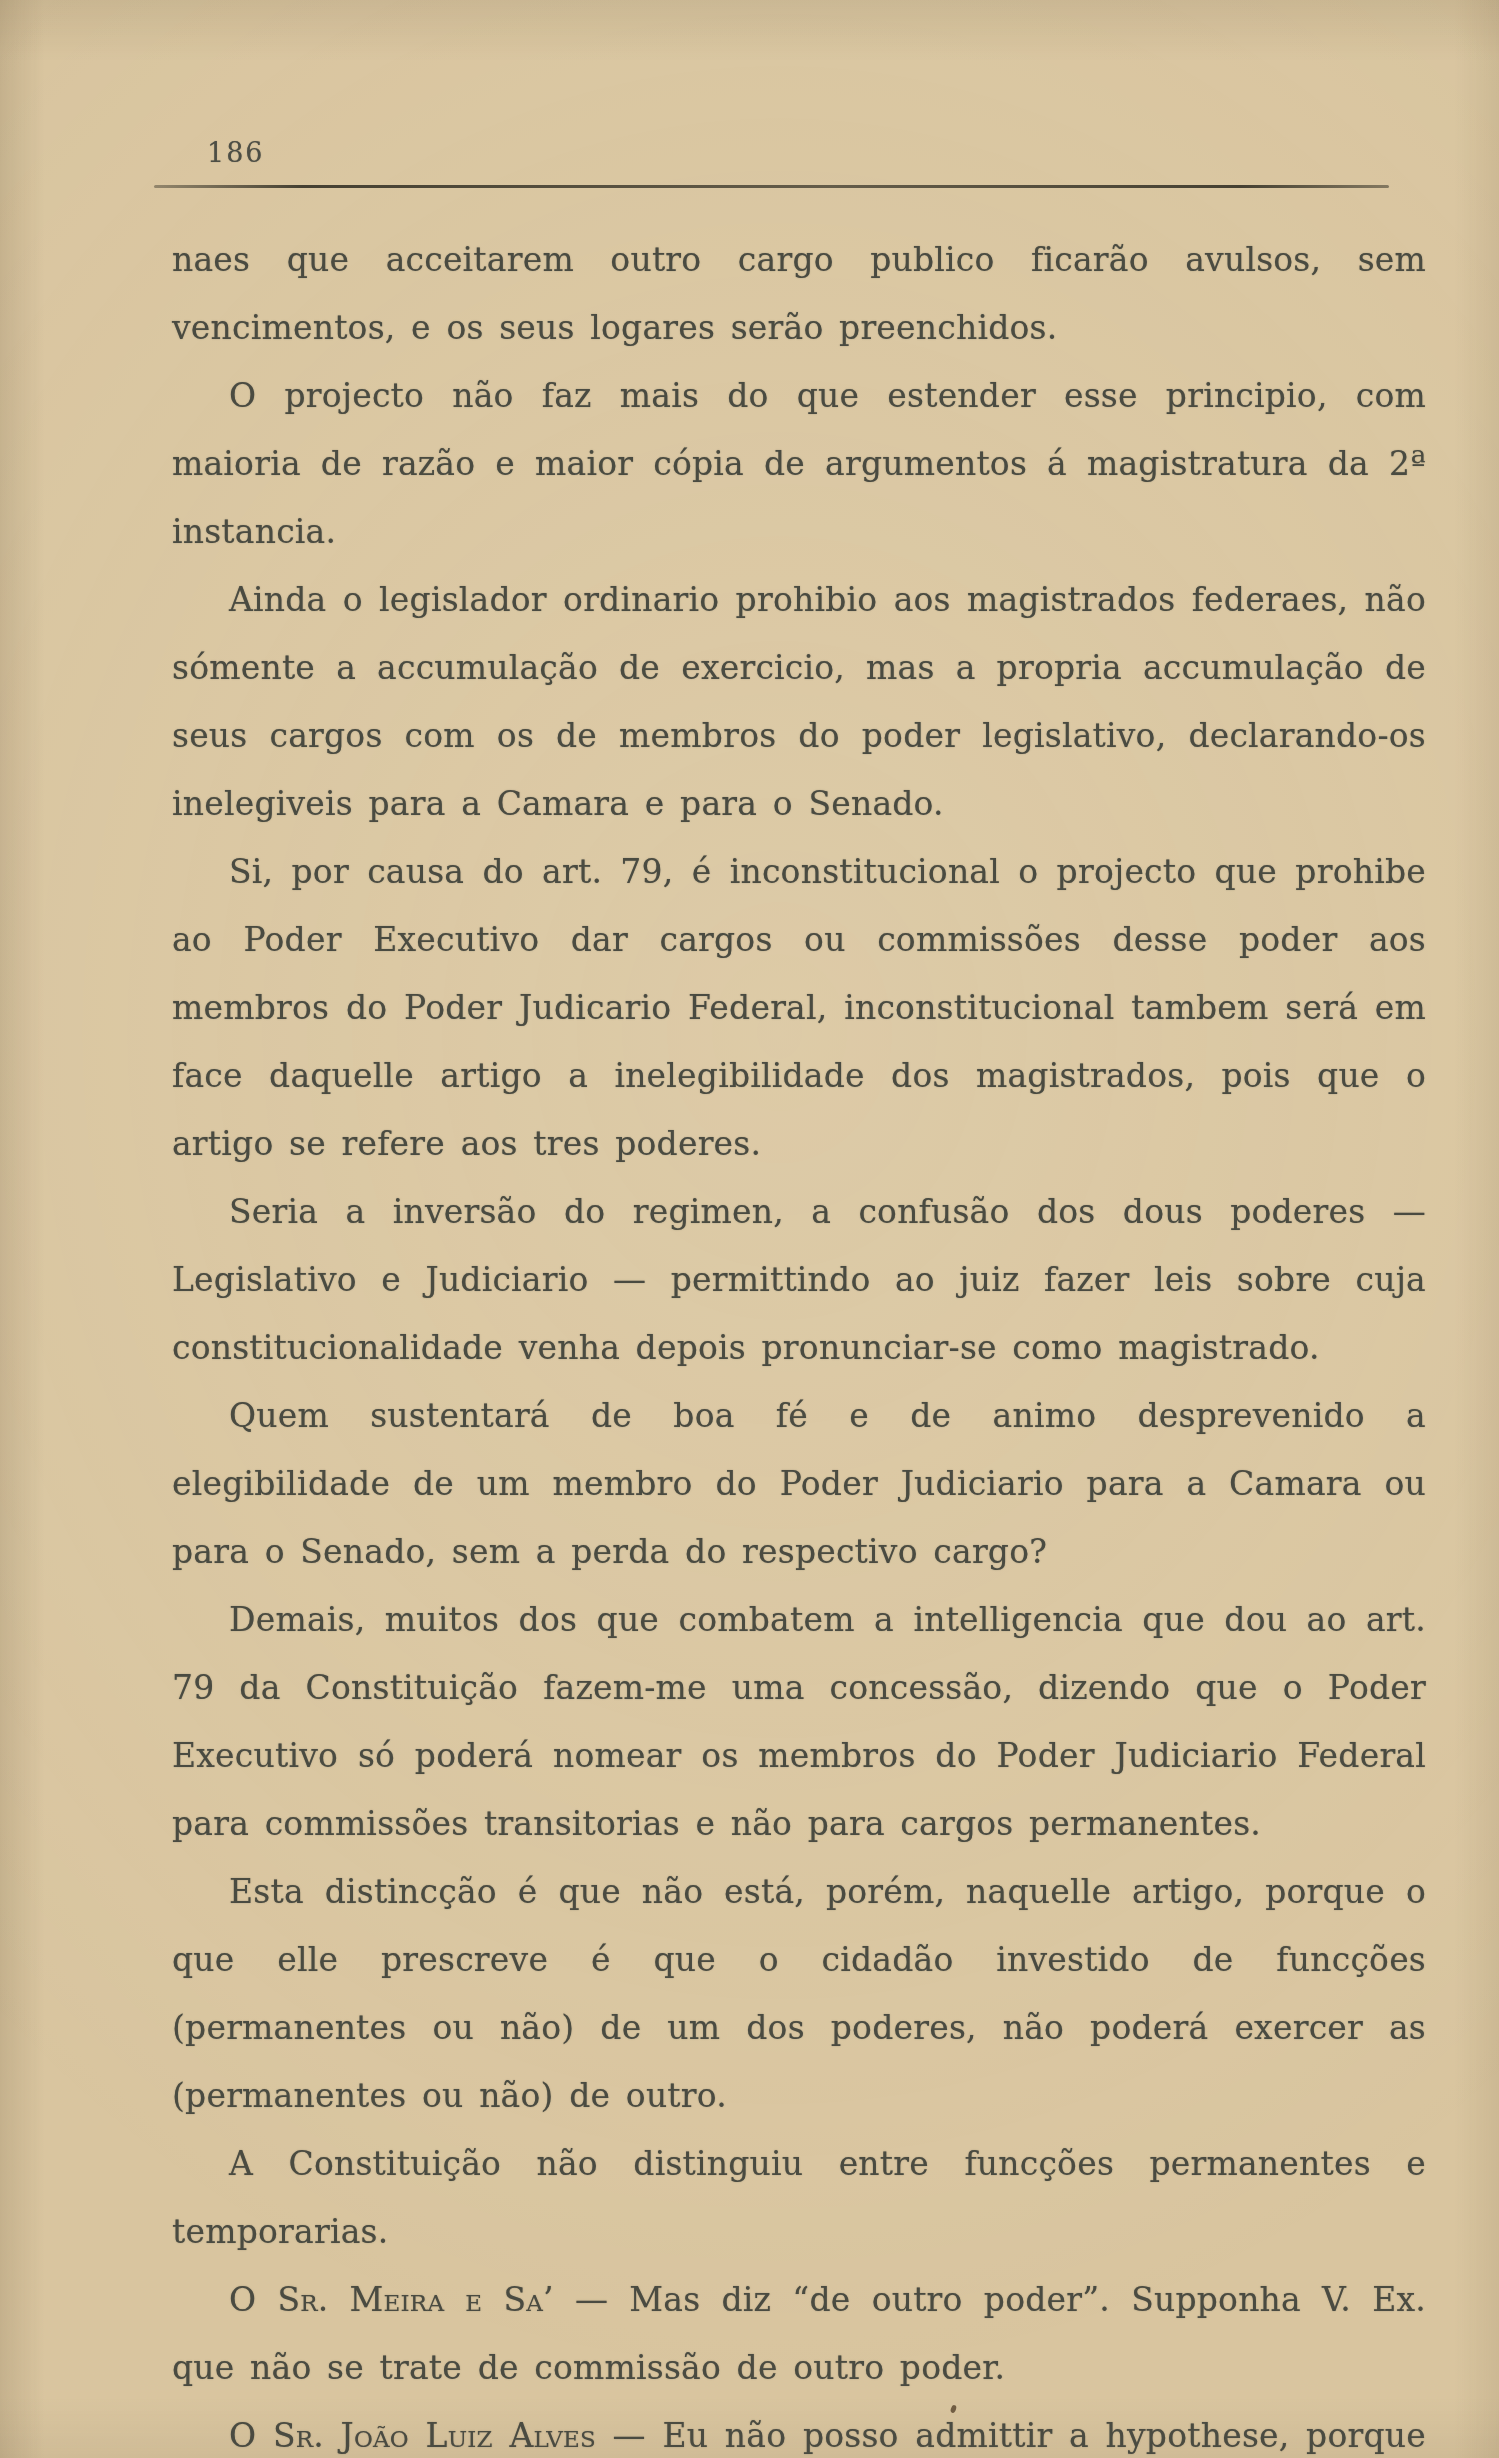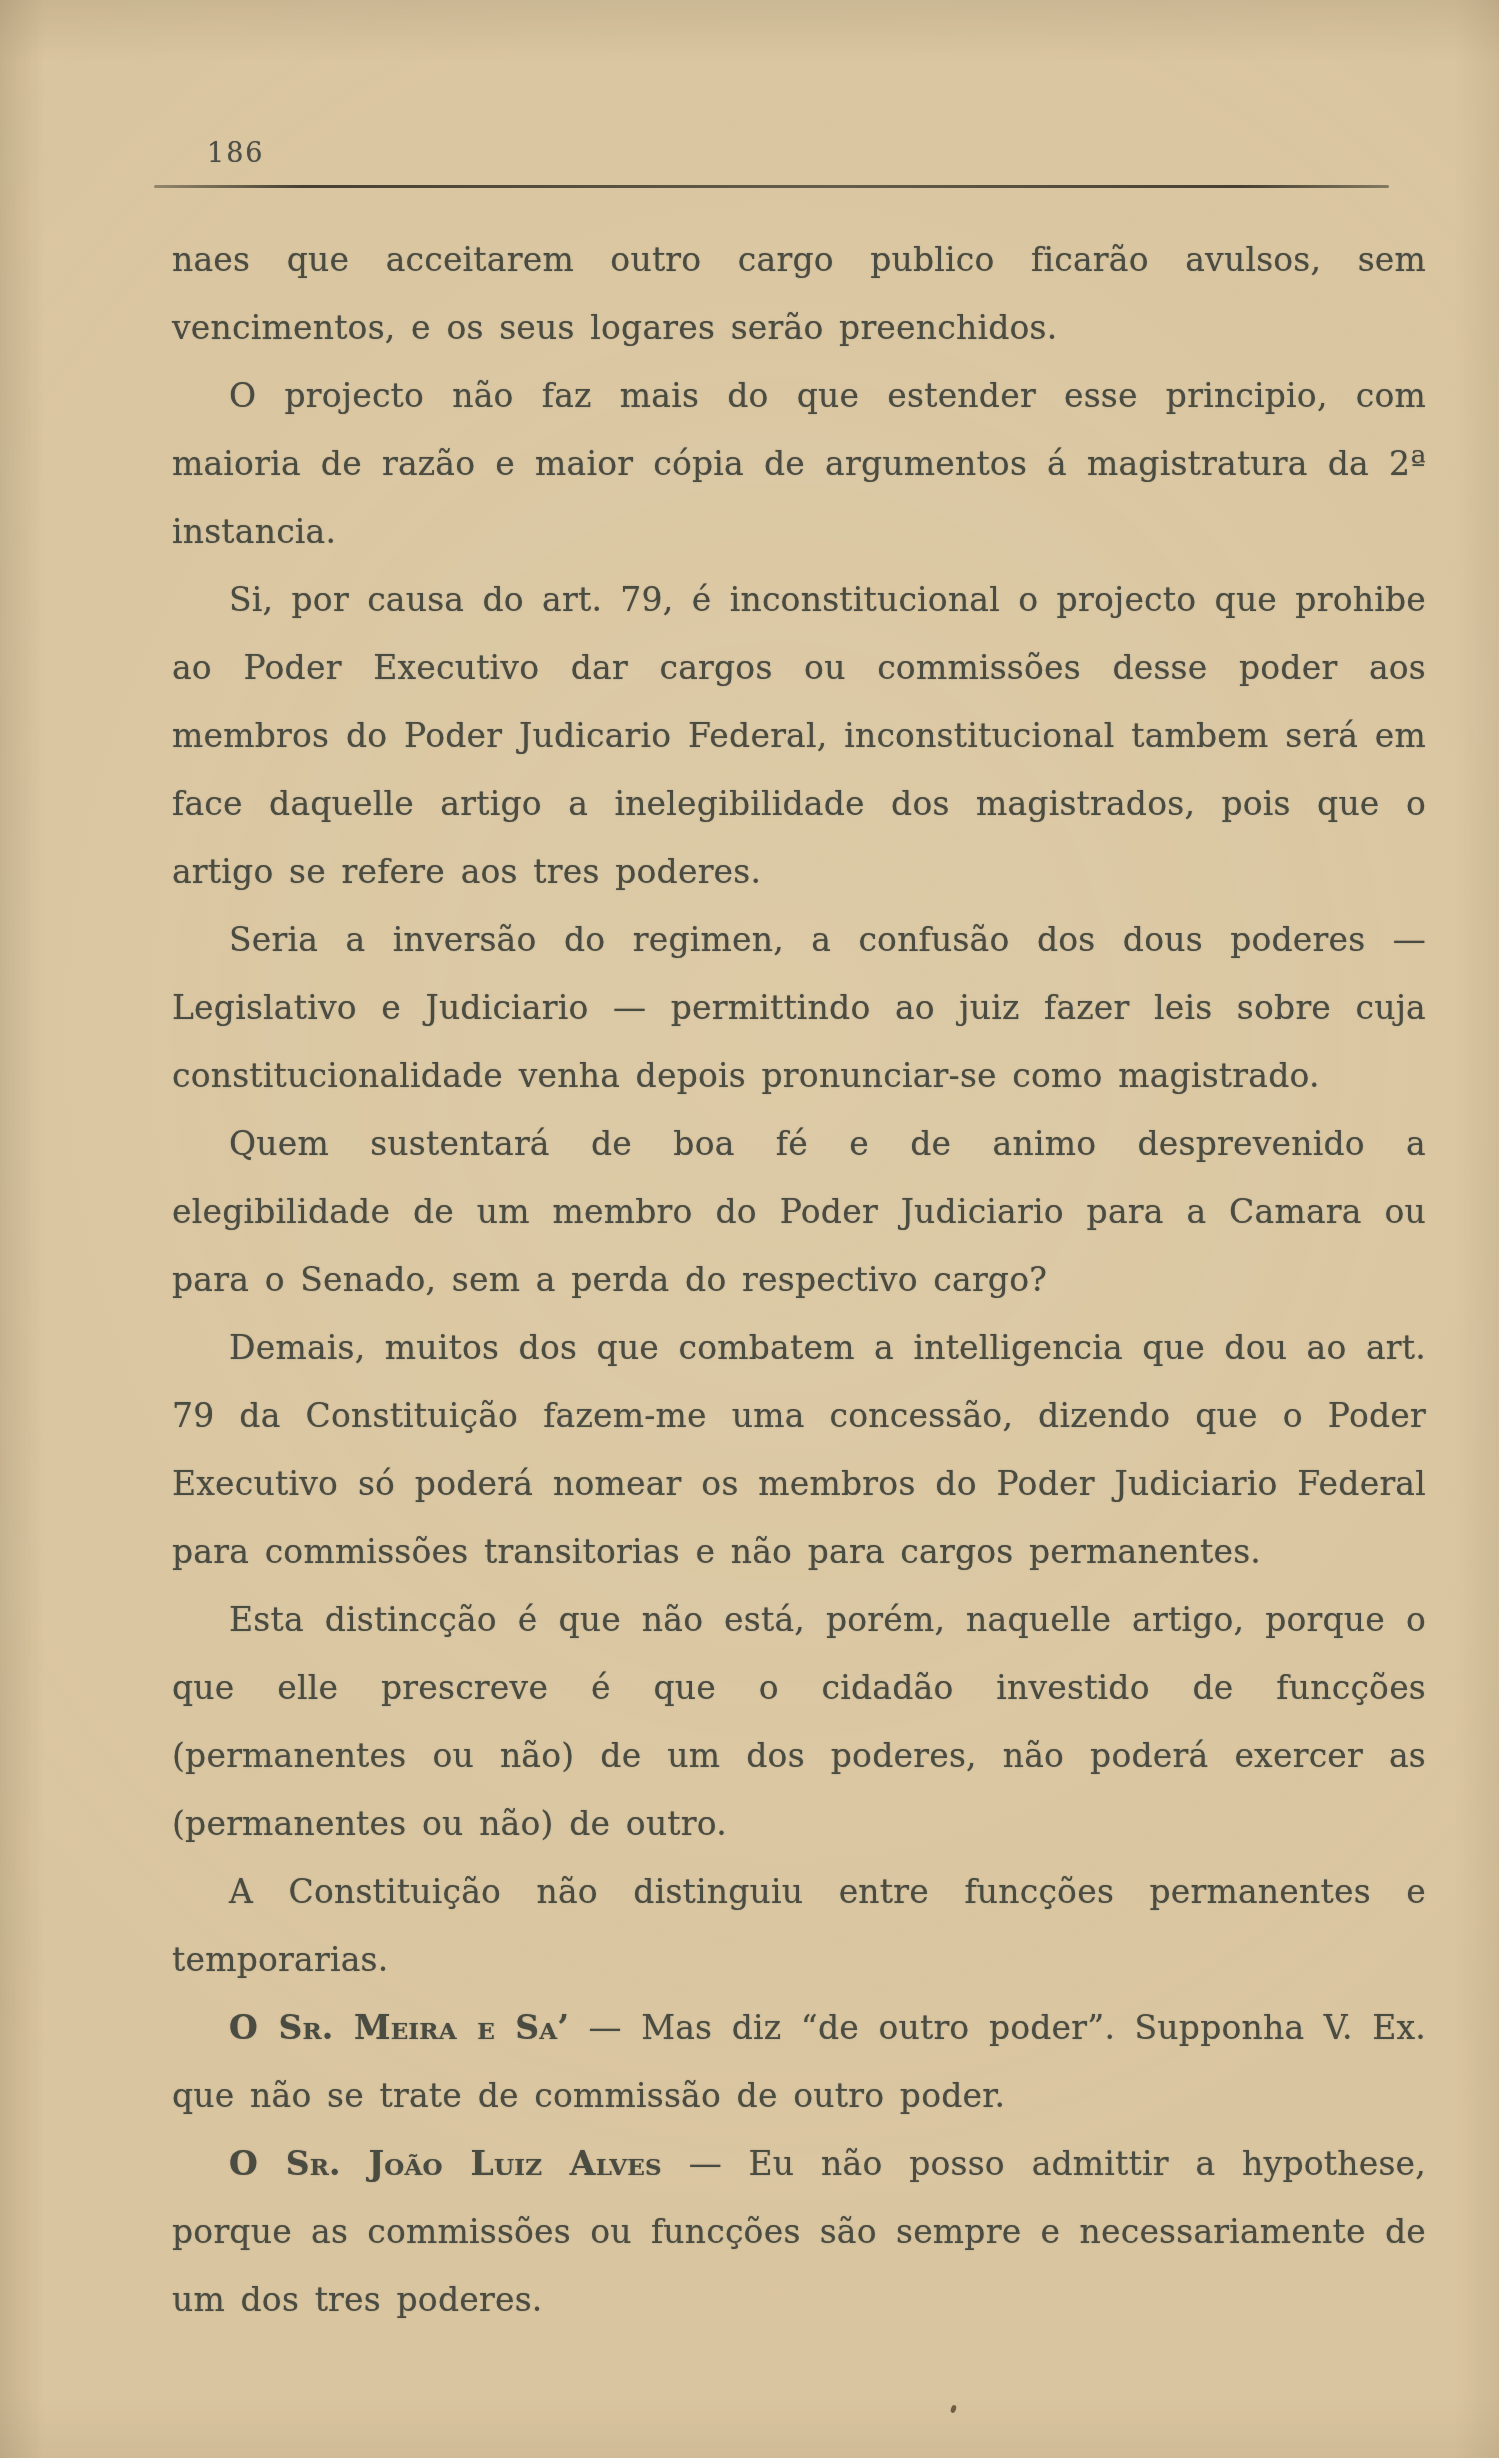--- a/index.html
+++ b/index.html
@@ -61,21 +61,21 @@
     font-size: 33px;
     line-height: 68px;
     text-align: justify;
     letter-spacing: 0.2px;
     word-spacing: 4.9px;
     color: #4a4b41;
     text-shadow: 0 0 1.2px rgba(74,75,65,0.55);
   }
   .para { margin: 0; text-indent: 57px; }
   .para.noindent { text-indent: 0; }
-  .sc { font-variant: small-caps; font-weight: bold; }
+  .sc { font-variant: small-caps; }
 
   .speck {
     position: absolute;
     left: 951px;
     top: 2405px;
     width: 4.9px;
     height: 7.8px;
     border-radius: 50% 50% 60% 40%;
     background: #5f4b34;
     transform: rotate(18deg);
@@ -86,20 +86,21 @@
 <body>
 
 <div class="page">
 
   <span class="pageno">186</span>
   <div class="rule"></div>
 
   <main class="text">
     <p class="para noindent">naes que acceitarem outro cargo publico ficarão avulsos, sem vencimentos, e os seus logares serão preenchidos.</p>
     <p class="para">O projecto não faz mais do que estender esse principio, com maioria de razão e maior cópia de argumentos á magistratura da 2ª instancia.</p>
+    <p class="para">Ainda o legislador ordinario prohibio aos magistrados federaes, não sómente a accumulação de exercicio, mas a propria accumulação de seus cargos com os de membros do poder legislativo, declarando-os inelegiveis para a Camara e para o Senado.</p>
     <p class="para">Si, por causa do art. 79, é inconstitucional o projecto que prohibe ao Poder Executivo dar cargos ou commissões desse poder aos membros do Poder Judicario Federal, inconstitucional tambem será em face daquelle artigo a inelegibilidade dos magistrados, pois que o artigo se refere aos tres poderes.</p>
     <p class="para">Seria a inversão do regimen, a confusão dos dous poderes — Legislativo e Judiciario — permittindo ao juiz fazer leis sobre cuja constitucionalidade venha depois pronunciar-se como magistrado.</p>
     <p class="para">Quem sustentará de boa fé e de animo desprevenido a elegibilidade de um membro do Poder Judiciario para a Camara ou para o Senado, sem a perda do respectivo cargo?</p>
     <p class="para">Demais, muitos dos que combatem a intelligencia que dou ao art. 79 da Constituição fazem-me uma concessão, dizendo que o Poder Executivo só poderá nomear os membros do Poder Judiciario Federal para commissões transitorias e não para cargos permanentes.</p>
     <p class="para">Esta distincção é que não está, porém, naquelle artigo, porque o que elle prescreve é que o cidadão investido de funcções (permanentes ou não) de um dos poderes, não poderá exercer as (permanentes ou não) de outro.</p>
     <p class="para">A Constituição não distinguiu entre funcções permanentes e temporarias.</p>
     <p class="para"><span class="sc">O Sr. Meira e Sa’</span><span> — Mas diz “de outro poder”. Supponha V. Ex. que não se trate de commissão de outro poder.</span></p>
     <p class="para"><span class="sc">O Sr. João Luiz Alves</span><span> — Eu não posso admittir a hypothese, porque as commissões ou funcções são sempre e necessariamente de um dos tres poderes.</span></p>
   </main>
 

